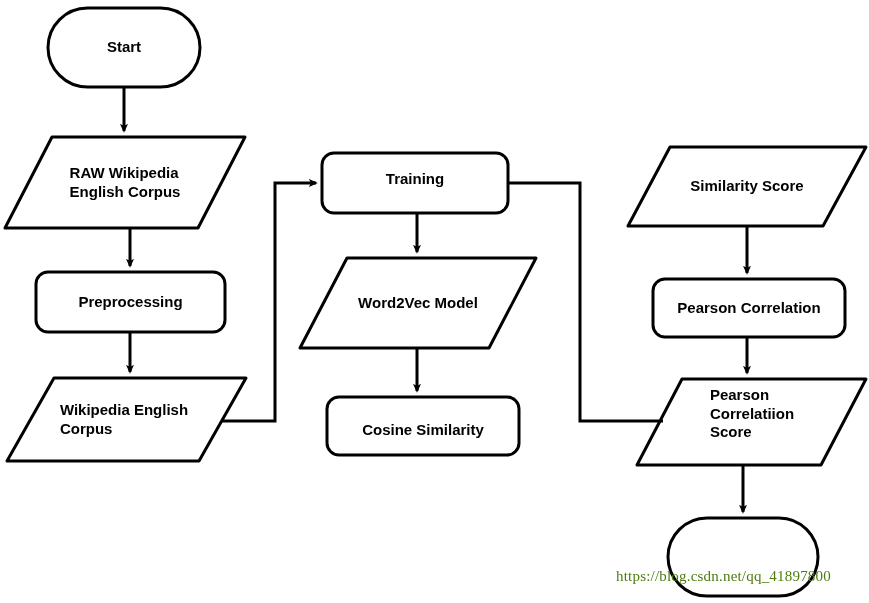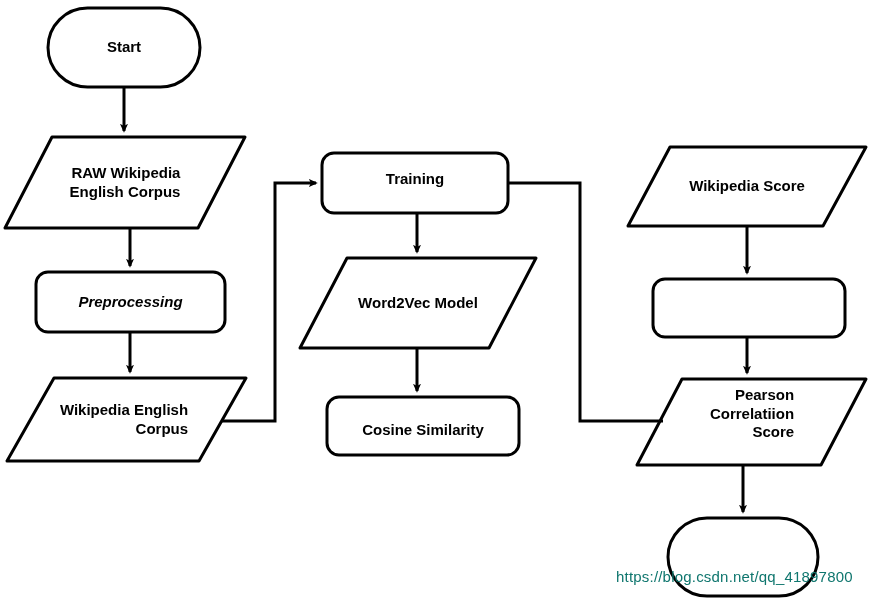--- a/index.html
+++ b/index.html
@@ -1,27 +1,27 @@
 <!DOCTYPE html>
 <html><head>
 <meta charset="utf-8">
 <style>
   html,body{margin:0;padding:0;background:#ffffff;}
   #stage{position:relative;width:869px;height:603px;background:#ffffff;
          font-family:"Liberation Sans",sans-serif;overflow:hidden;}
   #stage svg{position:absolute;left:0;top:0;}
   .node-label{
     position:absolute;display:flex;align-items:center;justify-content:center;
-    text-align:right;font-family:"Liberation Sans",sans-serif;
+    text-align:left;font-family:"Liberation Sans",sans-serif;
     font-size:15px;font-weight:700;color:#000000;line-height:1.25;
     pointer-events:none;white-space:pre-line;
   }
   .wm{
-    position:absolute;font-family:Liberation Sans, sans-serif;
-    font-size:15px;color:#0f766e;letter-spacing:.2px;white-space:nowrap;
+    position:absolute;font-family:Liberation Serif, serif;
+    font-size:15px;color:#4d7c0f;letter-spacing:.2px;white-space:nowrap;
   }
 </style>
 </head>
 <body>
 
 <div id="stage">
 
   <svg width="869" height="603">
     <defs>
       <marker id="arrow" markerWidth="10" markerHeight="10" refX="7.2" refY="4" orient="auto" markerUnits="userSpaceOnUse">
@@ -76,33 +76,34 @@
 
       <path d="M 743 465 L 743 512" marker-end="url(#arrow)"></path>
     </g>
   </svg>
 
   <div class="node-label" style="left:48px;top:8px;width:152px;height:79px;">Start</div>
 
   <div class="node-label" style="left:25px;top:137px;width:200px;height:91px;">RAW Wikipedia
 English Corpus</div>
 
-  <div class="node-label" style="left:36px;top:272px;width:189px;height:60px;font-style:italic;">Preprocessing</div>
+  <div class="node-label" style="left:36px;top:272px;width:189px;height:60px;">Preprocessing</div>
 
   <div class="node-label" style="left:24px;top:378px;width:200px;height:83px;">Wikipedia English
 Corpus</div>
 
   <div class="node-label" style="left:322px;top:153px;width:186px;height:52px;">Training</div>
 
   <div class="node-label" style="left:323px;top:258px;width:190px;height:90px;">Word2Vec Model</div>
 
   <div class="node-label" style="left:327px;top:397px;width:192px;height:66px;">Cosine Similarity</div>
 
-  <div class="node-label" style="left:649px;top:147px;width:196px;height:79px;">Wikipedia Score</div>
+  <div class="node-label" style="left:649px;top:147px;width:196px;height:79px;">Similarity Score</div>
 
+  <div class="node-label" style="left:653px;top:279px;width:192px;height:58px;">Pearson Correlation</div>
 
   <div class="node-label" style="left:659px;top:379px;width:186px;height:70px;">Pearson
 Correlatiion
 Score</div>
 
 
   <div class="wm" style="left:616px;top:568px;">https://blog.csdn.net/qq_41897800</div>
 
 </div>
 

